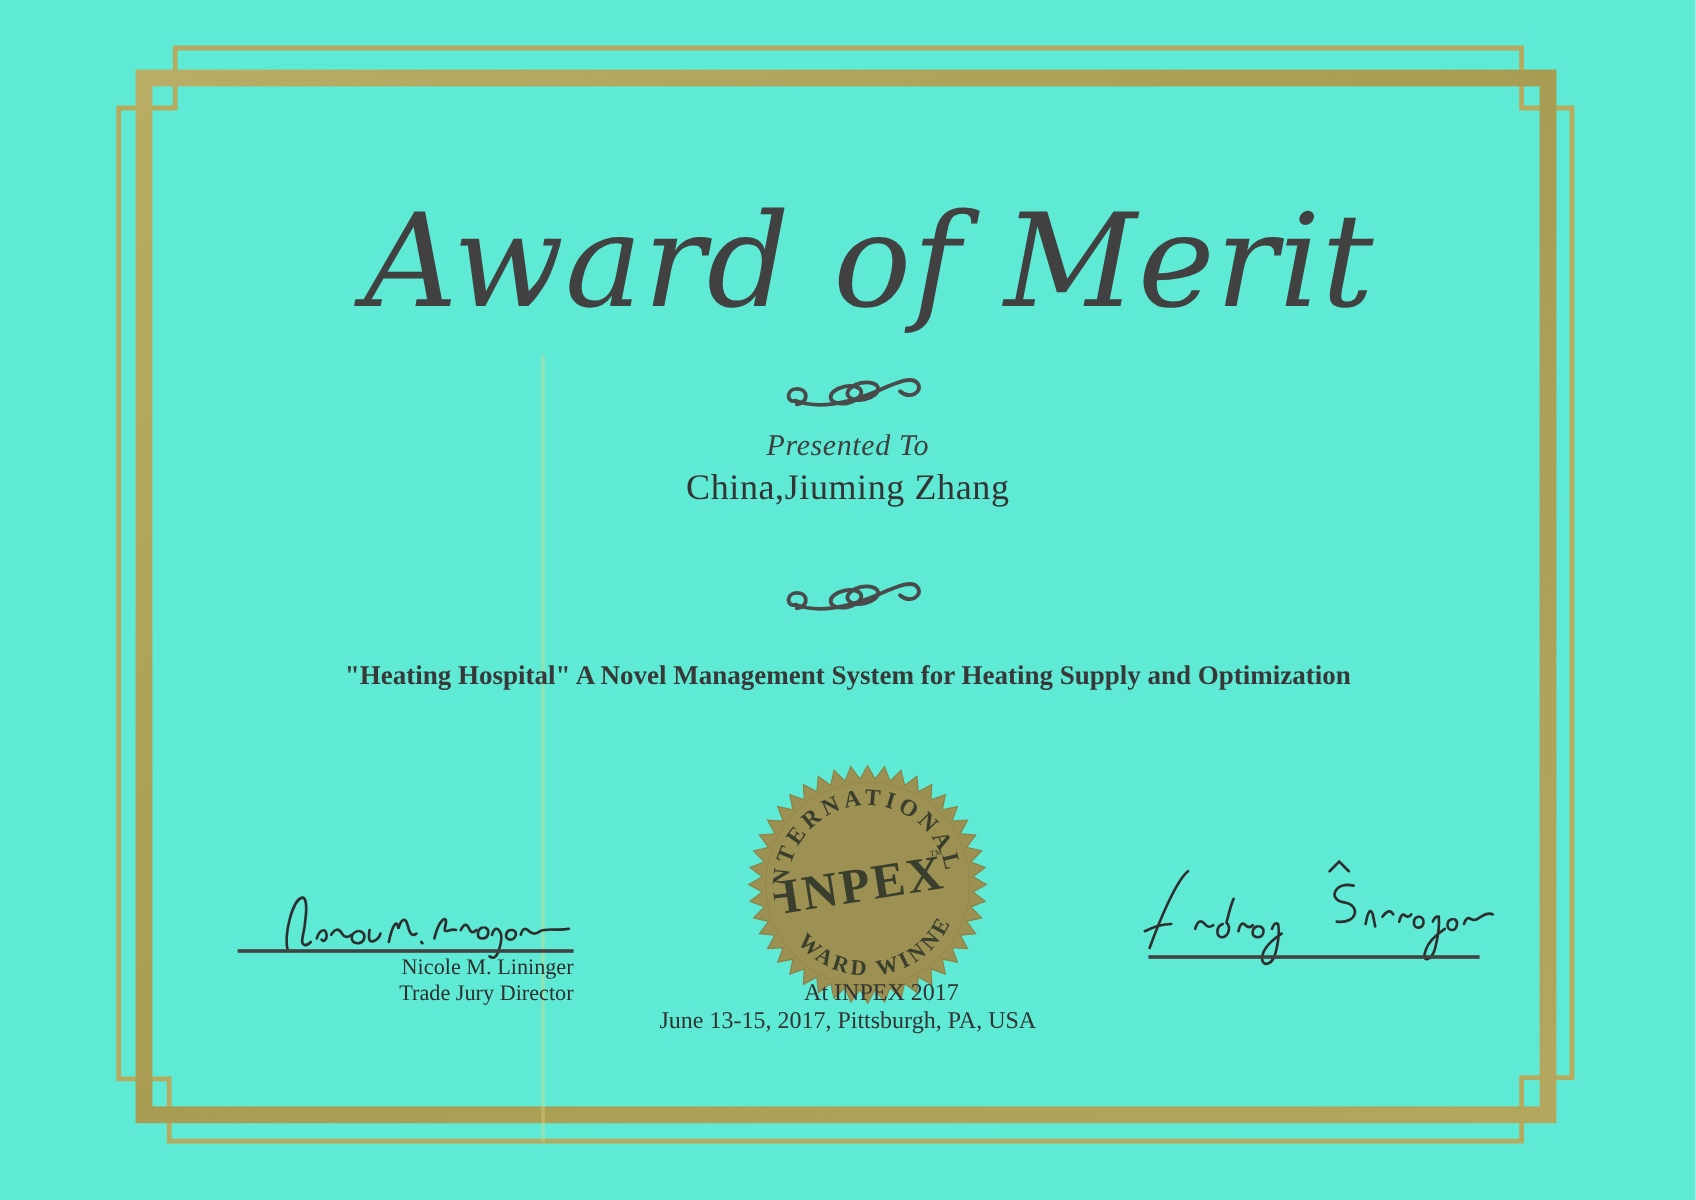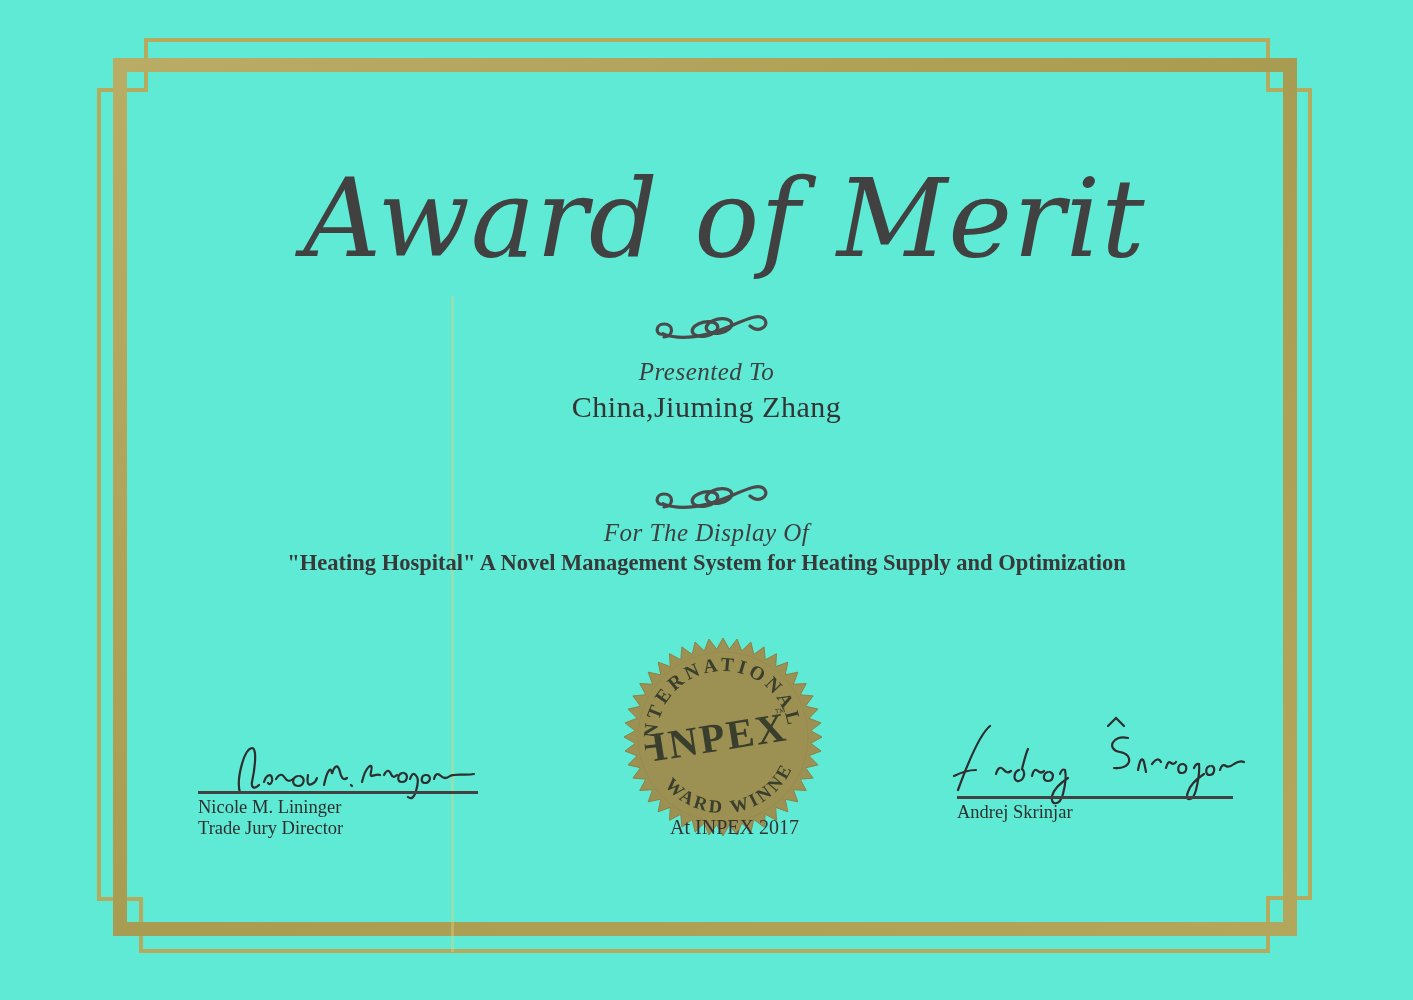--- a/index.html
+++ b/index.html
@@ -45,21 +45,21 @@
     font-size:22.5px;
     color:#383838;
   }
   .event-line1{top:816px;font-size:20px;color:#333;margin-left:28px;}
   .event-line2{top:840px;font-size:20px;color:#333;}
 
   .sig-line{height:3px;background:#424242;}
   .sig-line-left{left:198px;top:791px;width:280px;}
   .sig-line-right{left:957px;top:796px;width:276px;}
 
-  .sig-block{font-size:18.5px;line-height:21px;text-align:left;color:#2f2f2f;}
+  .sig-block{font-size:18.5px;line-height:21px;text-align:right;color:#2f2f2f;}
   .sig-block-left{left:198px;top:797px;width:280px;}
   .sig-block-right{left:957px;top:802px;width:276px;}
 
   .scan-artifact{
     left:451px;top:296px;width:3px;height:656px;
     background:rgba(226,214,130,0.38);
   }
   svg{display:block;}
 </style>
 </head>
@@ -100,21 +100,20 @@
 
   <svg class="abs" style="left:655px;top:476px" width="118" height="42" viewBox="0 0 118 40">
     <g fill="none" stroke="#4a4a4a" stroke-width="3.2" stroke-linecap="round">
       <path d="M8,27 C30,35 55,28 78,18 C94,11 106,6 110,13 C114,20 103,26 95,19"></path>
       <path d="M8,27 C0,29 0,17 9,17 C19,17 19,29 9,30"></path>
       <ellipse cx="50" cy="22" rx="13" ry="7" transform="rotate(-12 50 22)"></ellipse>
       <ellipse cx="64" cy="19" rx="13" ry="7" transform="rotate(-12 64 19)"></ellipse>
     </g>
   </svg>
 
-  <div class="abs centered display-label">For The Display Of</div>
 
   <div class="abs centered project-title">"Heating Hospital" A Novel Management System for Heating Supply and Optimization</div>
 
   <svg class="abs" style="left:618px;top:632px" width="210" height="210" viewBox="0 0 210 210">
     <path id="seal-star" fill="#9c9153" stroke="#8c8146" stroke-width="1" d="M204.0,105.0L192.8,111.3L203.0,119.1L191.0,123.7L200.0,132.9L187.5,135.8L195.1,146.1L182.2,147.2L188.3,158.5L175.4,157.7L179.8,169.8L167.2,167.2L169.8,179.8L157.7,175.4L158.5,188.3L147.2,182.2L146.1,195.1L135.8,187.5L132.9,200.0L123.7,191.0L119.1,203.0L111.3,192.8L105.0,204.0L98.7,192.8L90.9,203.0L86.3,191.0L77.1,200.0L74.2,187.5L63.9,195.1L62.8,182.2L51.5,188.3L52.3,175.4L40.2,179.8L42.8,167.2L30.2,169.8L34.6,157.7L21.7,158.5L27.8,147.2L14.9,146.1L22.5,135.8L10.0,132.9L19.0,123.7L7.0,119.1L17.2,111.3L6.0,105.0L17.2,98.7L7.0,90.9L19.0,86.3L10.0,77.1L22.5,74.2L14.9,63.9L27.8,62.8L21.7,51.5L34.6,52.3L30.2,40.2L42.8,42.8L40.2,30.2L52.3,34.6L51.5,21.7L62.8,27.8L63.9,14.9L74.2,22.5L77.1,10.0L86.3,19.0L90.9,7.0L98.7,17.2L105.0,6.0L111.3,17.2L119.1,7.0L123.7,19.0L132.9,10.0L135.8,22.5L146.1,14.9L147.2,27.8L158.5,21.7L157.7,34.6L169.8,30.2L167.2,42.8L179.8,40.2L175.4,52.3L188.3,51.5L182.2,62.8L195.1,63.9L187.5,74.2L200.0,77.1L191.0,86.3L203.0,90.9L192.8,98.7Z"></path>
     <circle cx="105" cy="105" r="85" fill="none" stroke="#90854a" stroke-width="1" opacity="0.5"></circle>
     <g transform="rotate(-9 105 105)" fill="#393f2c" font-family="Liberation Serif, serif">
       <defs>
         <path id="arcTop" d="M41.9,124.3 A66,66 0 1 1 168.1,124.3" fill="none"></path>
         <path id="arcBottom" d="M40.6,145.3 A76,76 0 0 0 169.4,145.3" fill="none"></path>
@@ -124,20 +123,21 @@
       </text>
       <text x="101" y="118" font-size="41" font-weight="bold" letter-spacing="2" text-anchor="middle">INPEX</text>
       <text x="160" y="93" font-size="11">™</text>
       <text font-size="18.5" font-weight="bold" letter-spacing="3">
         <textPath href="#arcBottom" startOffset="50%" text-anchor="middle">AWARD WINNER</textPath>
       </text>
     </g>
   </svg>
 
   <div class="abs centered event-line1">At INPEX 2017</div>
+  <div class="abs centered event-line2">June 13-15, 2017, Pittsburgh, PA, USA</div>
 
   <svg class="abs" style="left:228px;top:735px" width="250" height="65" viewBox="0 0 250 65">
     <g fill="none" stroke="#2e2e2e" stroke-width="2.2" stroke-linecap="round">
       <path d="M12,58 C8,44 16,14 24,13 C30,13 26,38 24,47 C23,52 26,55 31,50"></path>
       <path d="M36,47 C38,40 43,38 44,43 C45,47 42,51 40,48"></path>
       <path d="M48,44 q5,-8 9,-1 q3,5 8,1"></path>
       <path d="M70,41 c-6,1 -7,10 0,10 c6,0 8,-8 2,-10"></path>
       <path d="M80,40 q-2,12 4,9 q4,-2 5,-6"></path>
       <path d="M96,50 C99,36 103,30 104,39 C106,31 110,28 112,37 C113,42 115,46 119,43"></path>
       <path d="M123,50 l1,1"></path>
@@ -172,16 +172,15 @@
   </svg>
 
   <div class="abs sig-line sig-line-left"></div>
   <div class="abs sig-line sig-line-right"></div>
 
   <div class="abs sig-block sig-block-left">
     <div>Nicole M. Lininger</div>
     <div>Trade Jury Director</div>
   </div>
   <div class="abs sig-block sig-block-right">
-    <div>Andrej Skrinjar</div>
   </div>
 
 </div>
 
 </body></html>

